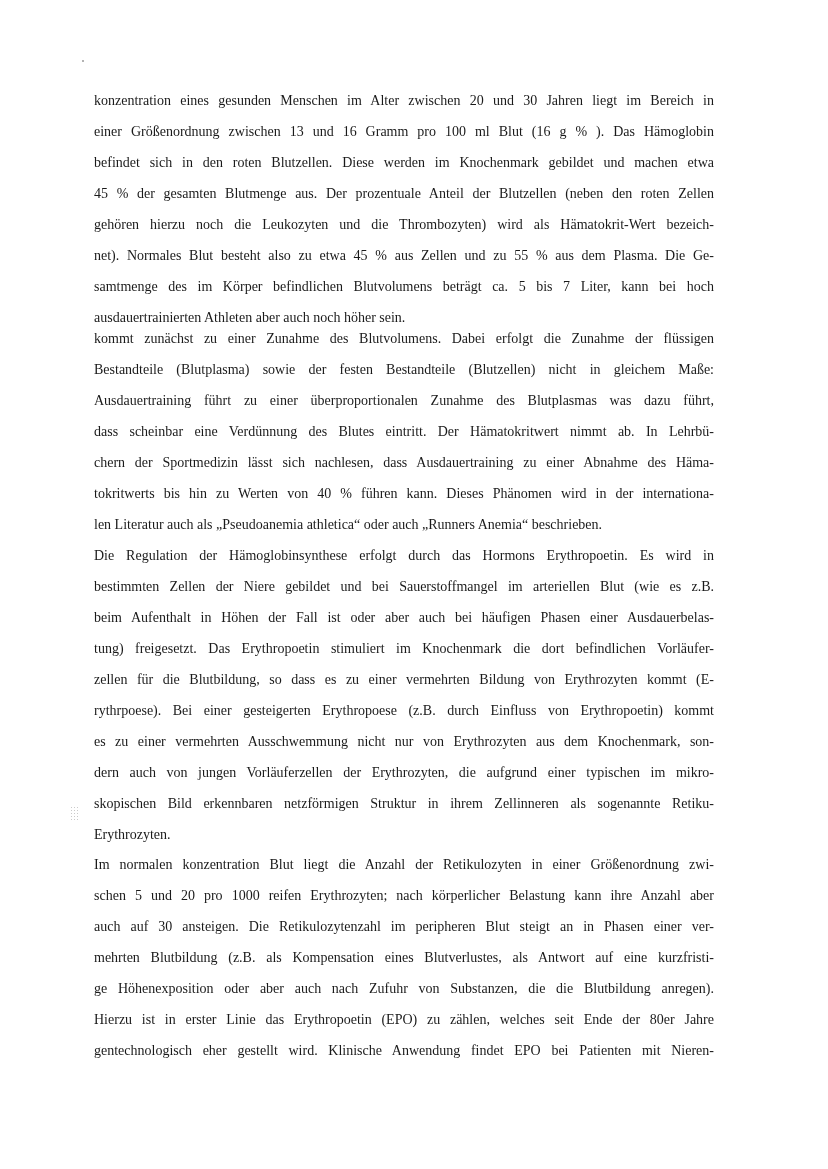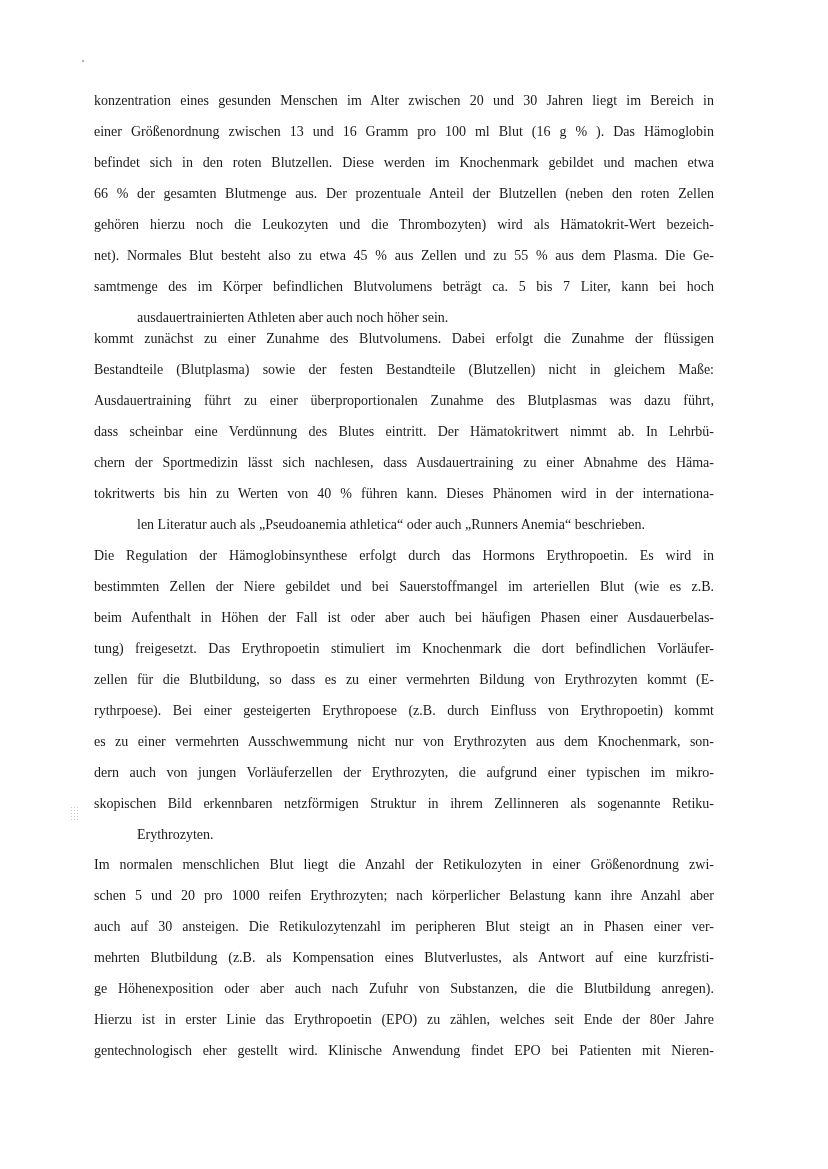--- a/index.html
+++ b/index.html
@@ -46,39 +46,38 @@
       display: block;
       height: 31px;
       line-height: 31px;
       font-size: 14px;
       white-space: nowrap;
       text-align: justify;
       text-align-last: justify;
     }
     .line.last {
       text-align-last: left;
-      margin-left: 43px;
     }
     #p1 { top: 85px; }
     #p2 { top: 323px; }
     #p3 { top: 540px; }
     #p4 { top: 849px; }
   </style>
 </head>
 <body>
 
 <div class="page">
   <div class="speck"></div>
   <div class="margin-mark"></div>
 
   <div class="para" id="p1">
       <span class="line">konzentration eines gesunden Menschen im Alter zwischen 20 und 30 Jahren liegt im Bereich in</span>
       <span class="line">einer Größenordnung zwischen 13 und 16 Gramm pro 100 ml Blut (16 g % ). Das Hämoglobin</span>
       <span class="line">befindet sich in den roten Blutzellen. Diese werden im Knochenmark gebildet und machen etwa</span>
-      <span class="line">66 % der gesamten Blutmenge aus. Der prozentuale Anteil der Blutzellen (neben den roten Zellen</span>
+      <span class="line">45 % der gesamten Blutmenge aus. Der prozentuale Anteil der Blutzellen (neben den roten Zellen</span>
       <span class="line">gehören hierzu noch die Leukozyten und die Thrombozyten) wird als Hämatokrit-Wert bezeich-</span>
       <span class="line">net). Normales Blut besteht also zu etwa 45 % aus Zellen und zu 55 % aus dem Plasma. Die Ge-</span>
       <span class="line">samtmenge des im Körper befindlichen Blutvolumens beträgt ca. 5 bis 7 Liter, kann bei hoch</span>
       <span class="line last">ausdauertrainierten Athleten aber auch noch höher sein.</span>
     </div>
   <div class="para" id="p2">
       <span class="line">kommt zunächst zu einer Zunahme des Blutvolumens. Dabei erfolgt die Zunahme der flüssigen</span>
       <span class="line">Bestandteile (Blutplasma) sowie der festen Bestandteile (Blutzellen) nicht in gleichem Maße:</span>
       <span class="line">Ausdauertraining führt zu einer überproportionalen Zunahme des Blutplasmas was dazu führt,</span>
       <span class="line">dass scheinbar eine Verdünnung des Blutes eintritt. Der Hämatokritwert nimmt ab. In Lehrbü-</span>
@@ -92,21 +91,21 @@
       <span class="line">beim Aufenthalt in Höhen der Fall ist oder aber auch bei häufigen Phasen einer Ausdauerbelas-</span>
       <span class="line">tung) freigesetzt. Das Erythropoetin stimuliert im Knochenmark die dort befindlichen Vorläufer-</span>
       <span class="line">zellen für die Blutbildung, so dass es zu einer vermehrten Bildung von Erythrozyten kommt (E-</span>
       <span class="line">rythrpoese). Bei einer gesteigerten Erythropoese (z.B. durch Einfluss von Erythropoetin) kommt</span>
       <span class="line">es zu einer vermehrten Ausschwemmung nicht nur von Erythrozyten aus dem Knochenmark, son-</span>
       <span class="line">dern auch von jungen Vorläuferzellen der Erythrozyten, die aufgrund einer typischen im mikro-</span>
       <span class="line">skopischen Bild erkennbaren netzförmigen Struktur in ihrem Zellinneren als sogenannte Retiku-</span>
       <span class="line last">Erythrozyten.</span>
     </div>
   <div class="para" id="p4">
-      <span class="line">Im normalen menschlichen Blut liegt die Anzahl der Retikulozyten in einer Größenordnung zwi-</span>
+      <span class="line">Im normalen konzentration Blut liegt die Anzahl der Retikulozyten in einer Größenordnung zwi-</span>
       <span class="line">schen 5 und 20 pro 1000 reifen Erythrozyten; nach körperlicher Belastung kann ihre Anzahl aber</span>
       <span class="line">auch auf 30 ansteigen. Die Retikulozytenzahl im peripheren Blut steigt an in Phasen einer ver-</span>
       <span class="line">mehrten Blutbildung (z.B. als Kompensation eines Blutverlustes, als Antwort auf eine kurzfristi-</span>
       <span class="line">ge Höhenexposition oder aber auch nach Zufuhr von Substanzen, die die Blutbildung anregen).</span>
       <span class="line">Hierzu ist in erster Linie das Erythropoetin (EPO) zu zählen, welches seit Ende der 80er Jahre</span>
       <span class="line">gentechnologisch eher gestellt wird. Klinische Anwendung findet EPO bei Patienten mit Nieren-</span>
     </div>
 </div>
 
 </body></html>

